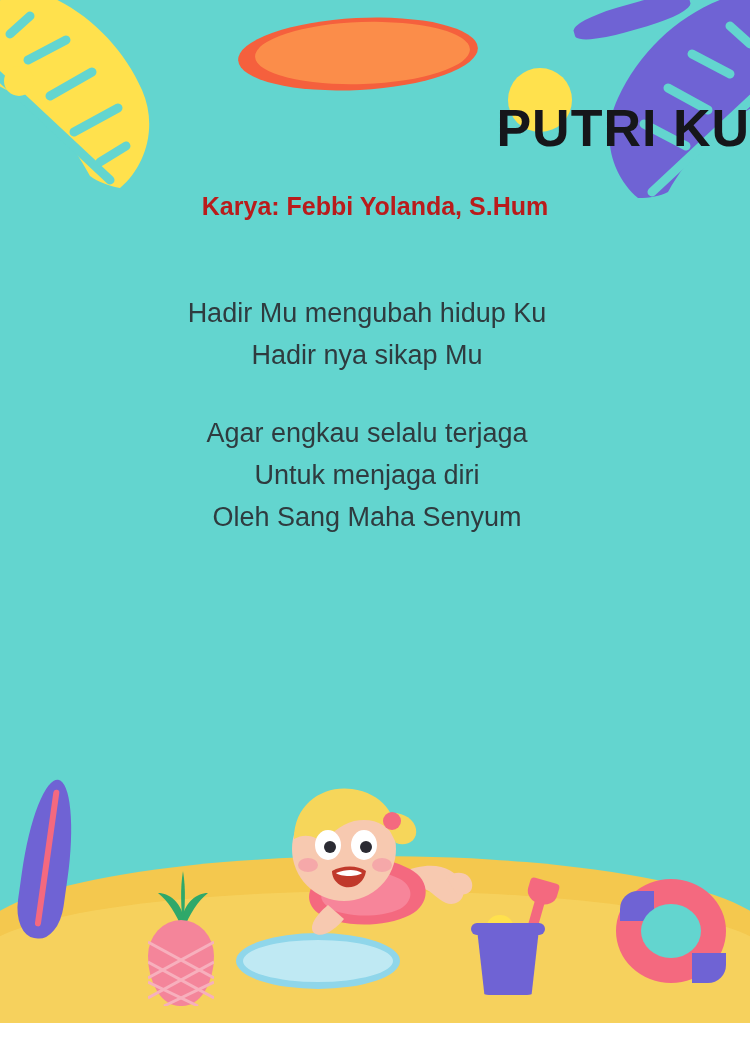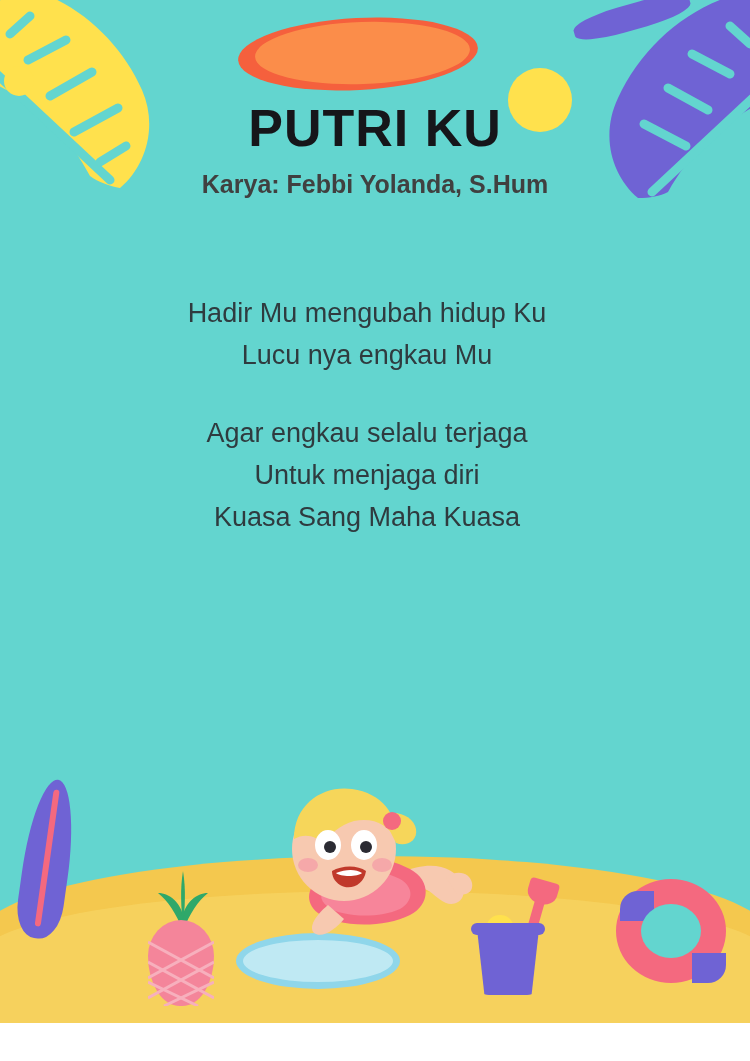--- a/index.html
+++ b/index.html
@@ -70,34 +70,34 @@
     background: #6f63d4;
     border-radius: 40%;
     transform: rotate(-16deg);
   }
 
   
   .title {
     position: absolute;
     top: 98px;
     width: 100%;
-    text-align: center;
+    text-align: right;
     font-size: 52px;
     font-weight: bold;
     letter-spacing: 1px;
     color: #16161a;
   }
   .subtitle {
     position: absolute;
-    top: 170px;
+    top: 192px;
     width: 100%;
     text-align: center;
     font-size: 25px;
     font-weight: bold;
-    color: #404040;
+    color: #b91c1c;
   }
 
   
   .poem {
     position: absolute;
     top: 292px;
     width: 100%;
     text-align: center;
     color: #2f3b3f;
     font-size: 27px;
@@ -285,26 +285,26 @@
   <div class="deco blob-coral-2"></div>
   <div class="deco circle-yellow"></div>
   <div class="deco dot-yellow-small"></div>
 
   <div class="title">PUTRI KU</div>
   <div class="subtitle">Karya: Febbi Yolanda, S.Hum</div>
 
   <div class="poem">
     <div class="stanza">
       <span class="line">Hadir Mu mengubah hidup Ku</span>
-      <span class="line">Lucu nya engkau Mu</span>
+      <span class="line">Hadir nya sikap Mu</span>
     </div>
     <div class="stanza">
       <span class="line">Agar engkau selalu terjaga</span>
       <span class="line">Untuk menjaga diri</span>
-      <span class="line">Kuasa Sang Maha Kuasa</span>
+      <span class="line">Oleh Sang Maha Senyum</span>
     </div>
   </div>
 
   <div class="sand"></div>
   <div class="sand-light"></div>
 
   <div class="surfboard"></div>
 
   <svg class="pineapple-leaves" viewBox="0 0 50 60">
     <g fill="#2fa86a">

